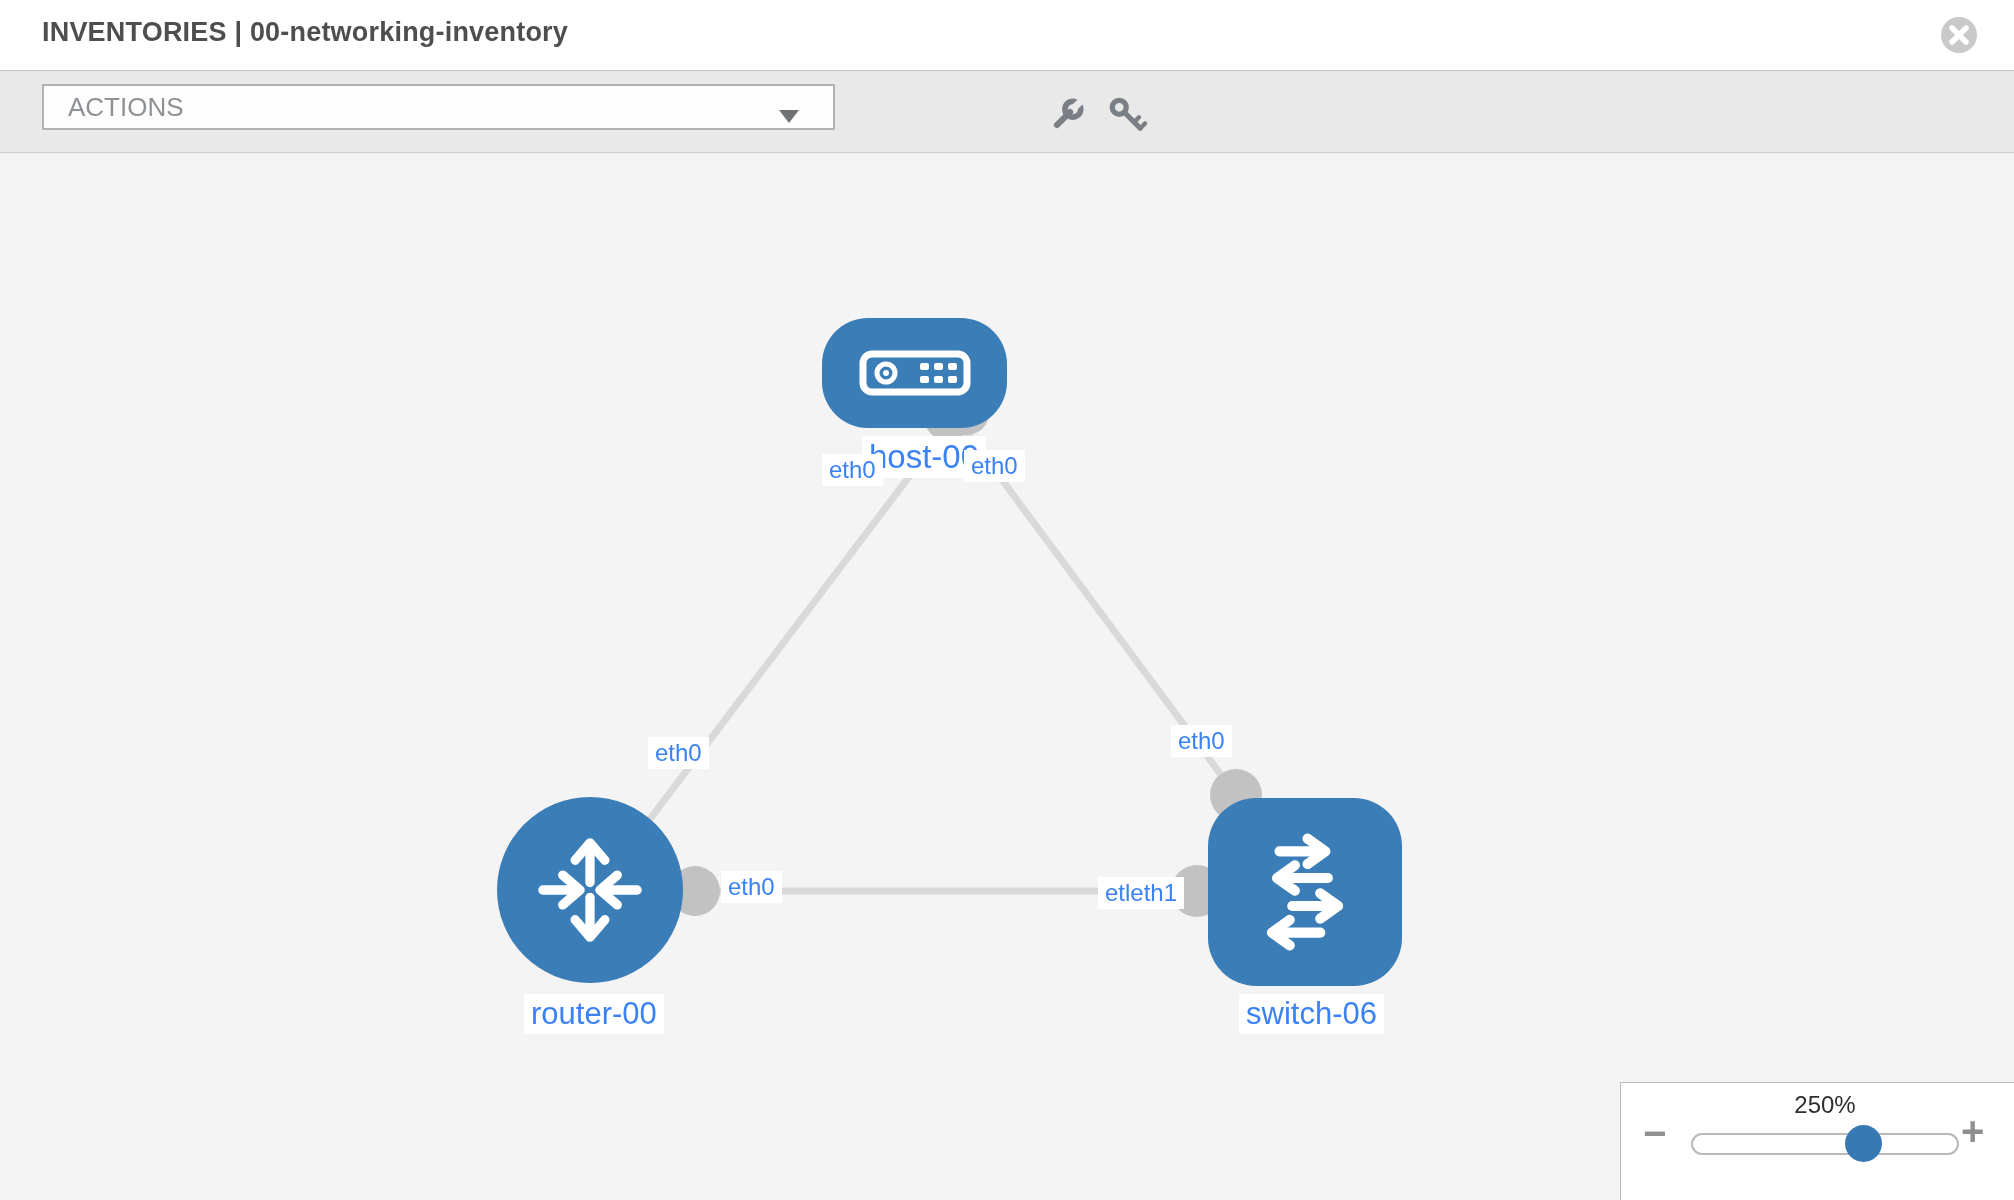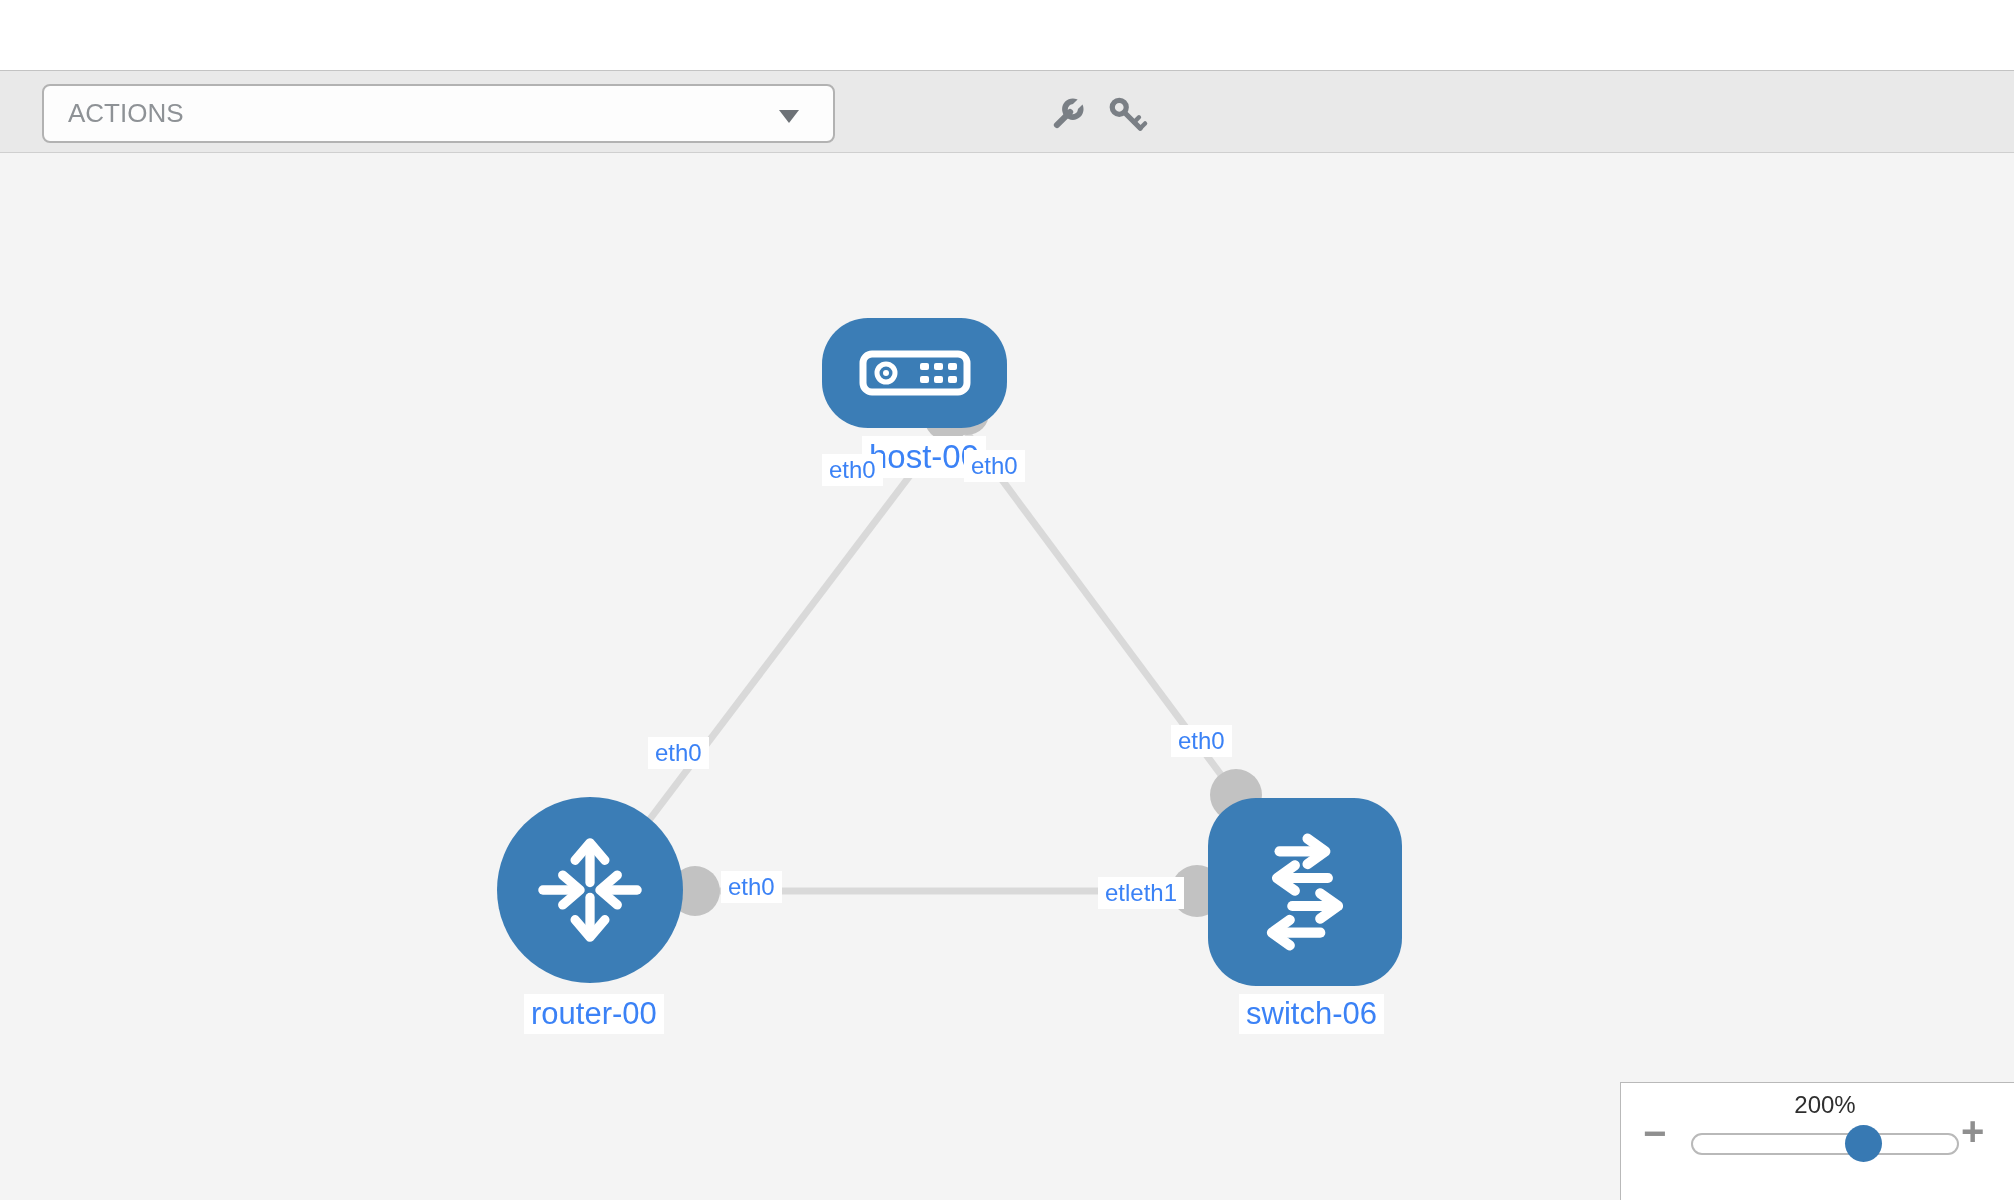--- a/index.html
+++ b/index.html
@@ -15,21 +15,21 @@
     font-family:"Liberation Sans","DejaVu Sans",sans-serif;background:#fff;
   }
   
   .header{position:absolute;left:0;top:0;width:2014px;height:70px;background:#fff;z-index:10;}
   .page-title{position:absolute;left:42px;top:17px;font-size:27px;font-weight:bold;color:#4e4e4e;letter-spacing:.2px;}
   .close-btn{position:absolute;left:1940px;top:16px;width:38px;height:38px;cursor:pointer;background:none;border:none;}
   
   .toolbar{position:absolute;left:0;top:70px;width:2014px;height:83px;background:#e9e9e9;
     border-top:1px solid #c3c3c3;border-bottom:1px solid #cfcfcf;z-index:10;}
   .pseudo-select{
-    position:absolute;top:13px;height:59px;background:#fdfdfd;border:2px solid #b2b2b2;border-radius:8px;
+    position:absolute;top:13px;height:46px;background:#fdfdfd;border:2px solid #b2b2b2;border-radius:1px;
     display:flex;align-items:center;cursor:pointer;
   }
   .pseudo-select .lbl{padding-left:24px;font-size:26px;color:#8e9296;}
   .caret{position:absolute;right:34px;top:24px;width:0;height:0;
     border-left:10px solid transparent;border-right:10px solid transparent;border-top:13px solid #6d7277;}
   .sel-actions{left:42px;width:793px;}
   .sel-search{left:1183px;width:794px;}
   .tool-icon-btn{position:absolute;top:24px;width:44px;height:44px;background:none;border:none;cursor:pointer;}
   .btn-wrench{left:1044px;}
   .btn-key{left:1106px;}
@@ -127,21 +127,21 @@
   <div class="chip chip-iface chip-host-eth-left">eth0</div>
   <div class="chip chip-iface chip-host-eth-right">eth0</div>
   <div class="chip chip-iface chip-link-hr">eth0</div>
   <div class="chip chip-iface chip-link-hs">eth0</div>
   <div class="chip chip-iface chip-router-port">eth0</div>
   <div class="chip chip-iface chip-switch-overlap">etleth1</div>
   <div class="chip chip-node chip-router-label">router-00</div>
   <div class="chip chip-node chip-switch-label">switch-06</div>
 
   <div class="zoom-panel">
-    <div class="zoom-value">200%</div>
+    <div class="zoom-value">250%</div>
     <button class="zoom-minus">−</button>
     <div class="zoom-track"></div>
     <div class="zoom-knob"></div>
     <button class="zoom-plus">+</button>
   </div>
 
   <div class="toolbar">
     <div class="pseudo-select sel-actions">
       <span class="lbl">ACTIONS</span>
       <span class="caret"></span>
@@ -158,14 +158,23 @@
     <button class="tool-icon-btn btn-key">
       <svg width="42" height="42" viewBox="0 0 48 48" fill="none" stroke="#7a7f85" stroke-linecap="round">
         <circle cx="14" cy="14" r="8" stroke-width="6"></circle>
         <path d="M20 20 L38 38" stroke-width="6"></path>
         <path d="M31 31 L36.5 25.5" stroke-width="5"></path>
         <path d="M38 38 L43.5 32.5" stroke-width="5"></path>
       </svg>
     </button>
   </div>
 
+  <div class="header">
+    <div class="page-title">INVENTORIES | 00-networking-inventory</div>
+    <button class="close-btn">
+      <svg width="38" height="38" viewBox="0 0 38 38">
+        <circle cx="19" cy="19" r="18" fill="#c9c9c9"></circle>
+        <path d="M12 12 L26 26 M26 12 L12 26" stroke="#fff" stroke-width="5.5" stroke-linecap="round"></path>
+      </svg>
+    </button>
+  </div>
 
 </div>
 
 </body></html>

